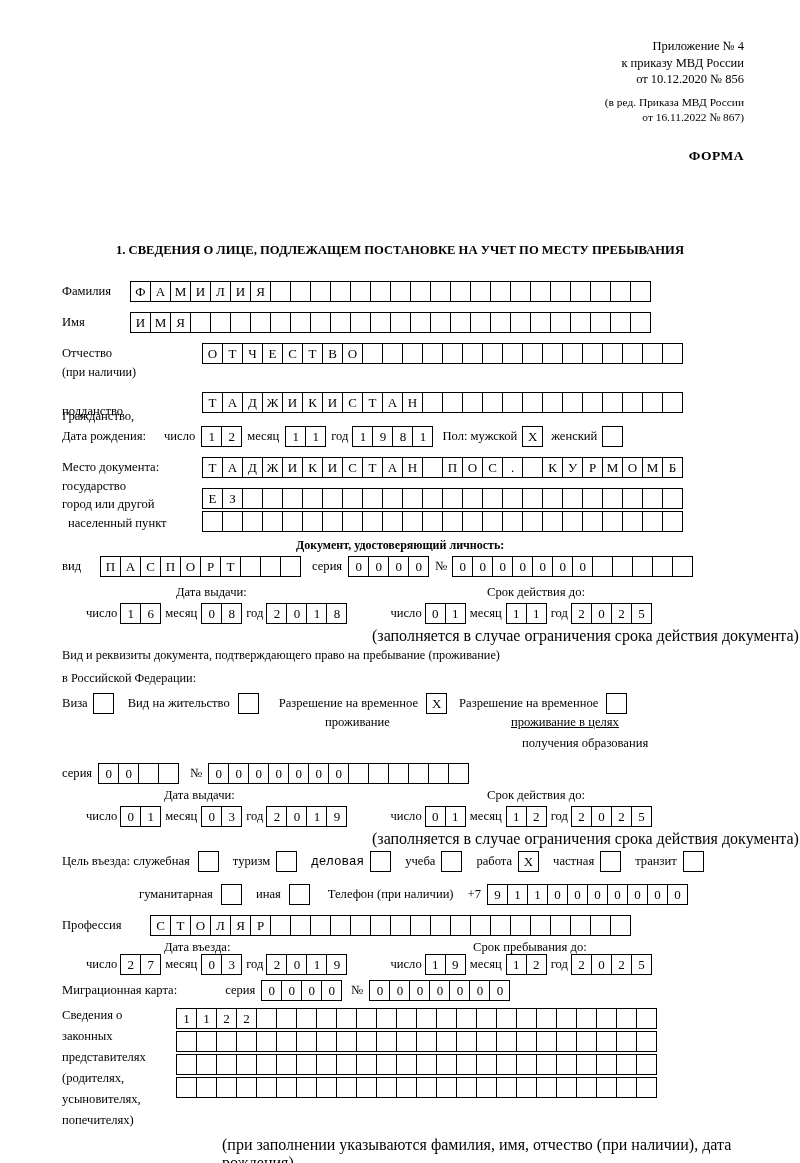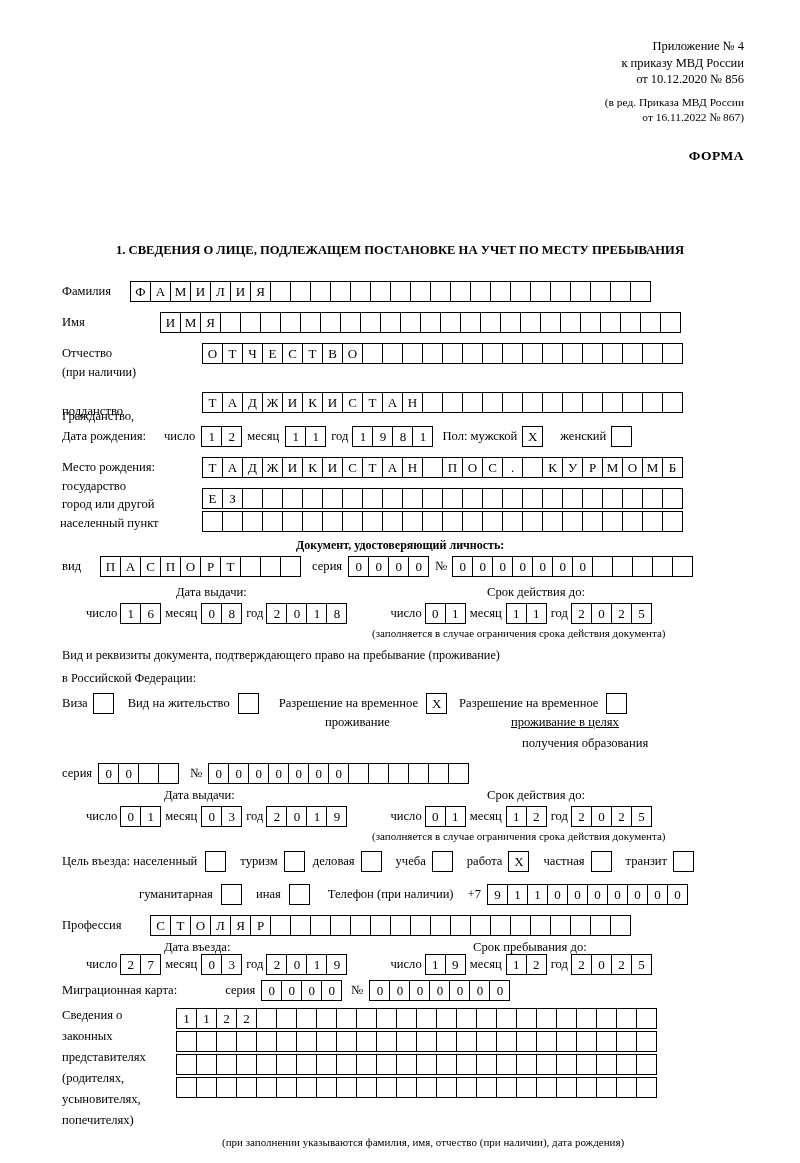--- a/index.html
+++ b/index.html
@@ -50,21 +50,21 @@
     display:flex;align-items:center;justify-content:center;
     font-size:13px;font-family:"Liberation Serif",serif;
     box-sizing:border-box;
     background:#fff;
   }
   .chk{
     width:21px;height:21px;border:1px solid #000;box-sizing:border-box;
     display:inline-flex;align-items:center;justify-content:center;
     font-size:13px;background:#fff;
   }
-  .note{font-size:11px;}
+  .note{font-size:16px;}
 </style>
 </head>
 <body>
 
 <div class="page">
 
   <div class="hdr">
     <div class="ln">Приложение № 4</div>
     <div class="ln">к приказу МВД России</div>
     <div class="ln">от 10.12.2020 № 856</div>
@@ -103,21 +103,21 @@
         <div class="bx"></div>
         <div class="bx"></div>
         <div class="bx"></div>
         <div class="bx"></div>
         <div class="bx"></div>
         <div class="bx"></div>
         <div class="bx"></div>
       </div>
   </div>
 
-  <div class="row" style="top:312px;left:62px;gap:30px;">
+  <div class="row" style="top:312px;left:62px;">
     <div class="lbl" style="width:68px;">Имя</div>
     <div class="boxes" id="name-boxes">
         <div class="bx">И</div>
         <div class="bx">М</div>
         <div class="bx">Я</div>
         <div class="bx"></div>
         <div class="bx"></div>
         <div class="bx"></div>
         <div class="bx"></div>
         <div class="bx"></div>
@@ -218,26 +218,26 @@
       </div>
     <div class="lbl" style="margin-left:6px;">год</div>
     <div class="boxes" id="b-yr" style="margin-left:4px;">
         <div class="bx">1</div>
         <div class="bx">9</div>
         <div class="bx">8</div>
         <div class="bx">1</div>
       </div>
     <div class="lbl" style="margin-left:10px;">Пол: мужской</div>
     <div class="chk" style="margin-left:5px;">X</div>
-    <div class="lbl" style="margin-left:17px;">женский</div>
+    <div class="lbl" style="margin-left:8px;">женский</div>
     <div class="chk" style="margin-left:5px;"></div>
   </div>
 
   <div class="row" style="top:457px;left:62px;">
-    <div class="lbl" style="width:140px;">Место рождения:</div>
+    <div class="lbl" style="width:140px;">Место документа:</div>
     <div class="boxes" id="bp1">
         <div class="bx">Т</div>
         <div class="bx">А</div>
         <div class="bx">Д</div>
         <div class="bx">Ж</div>
         <div class="bx">И</div>
         <div class="bx">К</div>
         <div class="bx">И</div>
         <div class="bx">С</div>
         <div class="bx">Т</div>
@@ -311,21 +311,21 @@
         <div class="bx"></div>
         <div class="bx"></div>
         <div class="bx"></div>
         <div class="bx"></div>
         <div class="bx"></div>
         <div class="bx"></div>
         <div class="bx"></div>
         <div class="bx"></div>
       </div>
   </div>
-  <div class="lbl" style="position:absolute;top:516px;left:60px;">населенный пункт</div>
+  <div class="lbl" style="position:absolute;top:516px;left:68px;">населенный пункт</div>
 
   <div class="lbl b" style="position:absolute;top:538px;left:296px;font-size:12px;">Документ, удостоверяющий личность:</div>
 
   <div class="row" style="top:556px;left:62px;">
     <div class="lbl" style="width:38px;">вид</div>
     <div class="boxes" id="id-kind">
         <div class="bx">П</div>
         <div class="bx">А</div>
         <div class="bx">С</div>
         <div class="bx">П</div>
@@ -481,26 +481,26 @@
     <div class="boxes" id="p-vy" style="margin-left:3px;">
         <div class="bx">2</div>
         <div class="bx">0</div>
         <div class="bx">2</div>
         <div class="bx">5</div>
       </div>
   </div>
   <div class="note" style="position:absolute;top:830px;left:372px;">(заполняется в случае ограничения срока действия документа)</div>
 
   <div class="row" style="top:851px;left:62px;">
-    <div class="lbl">Цель въезда: населенный</div>
+    <div class="lbl">Цель въезда: служебная</div>
     <div class="chk" style="margin-left:8px;"></div>
     <div id="purpose-items" style="display:flex;align-items:center;">
         <div class="lbl" style="margin-left: 14px;">туризм</div>
         <div class="chk" style="margin-left: 6px;"></div>
-        <div class="lbl" style="margin-left: 8px;">деловая</div>
+        <div class="lbl" style="margin-left: 14px; font-family: Liberation Mono, monospace;">деловая</div>
         <div class="chk" style="margin-left: 6px;"></div>
         <div class="lbl" style="margin-left: 14px;">учеба</div>
         <div class="chk" style="margin-left: 6px;"></div>
         <div class="lbl" style="margin-left: 14px;">работа</div>
         <div class="chk" style="margin-left: 6px;">X</div>
         <div class="lbl" style="margin-left: 14px;">частная</div>
         <div class="chk" style="margin-left: 6px;"></div>
         <div class="lbl" style="margin-left: 14px;">транзит</div>
         <div class="chk" style="margin-left: 6px;"></div>
       </div>

